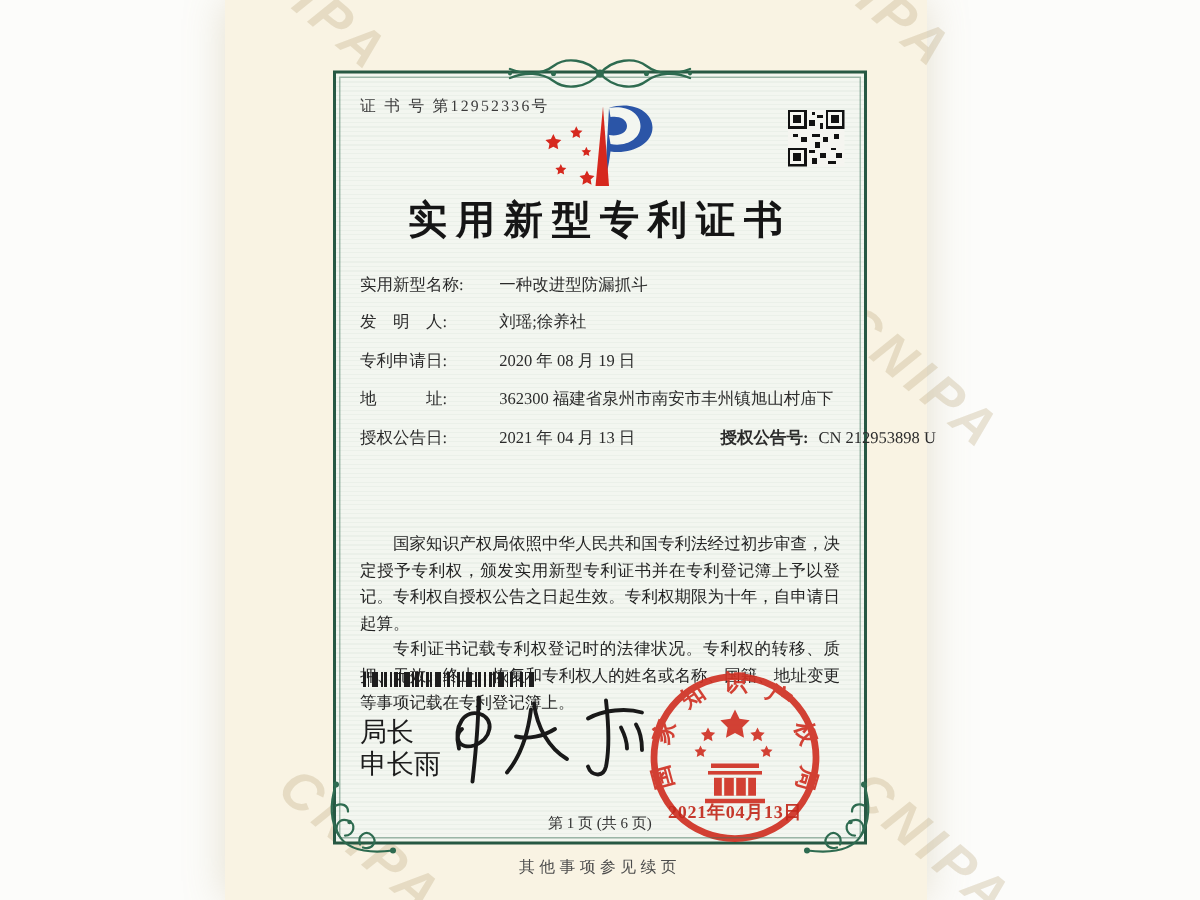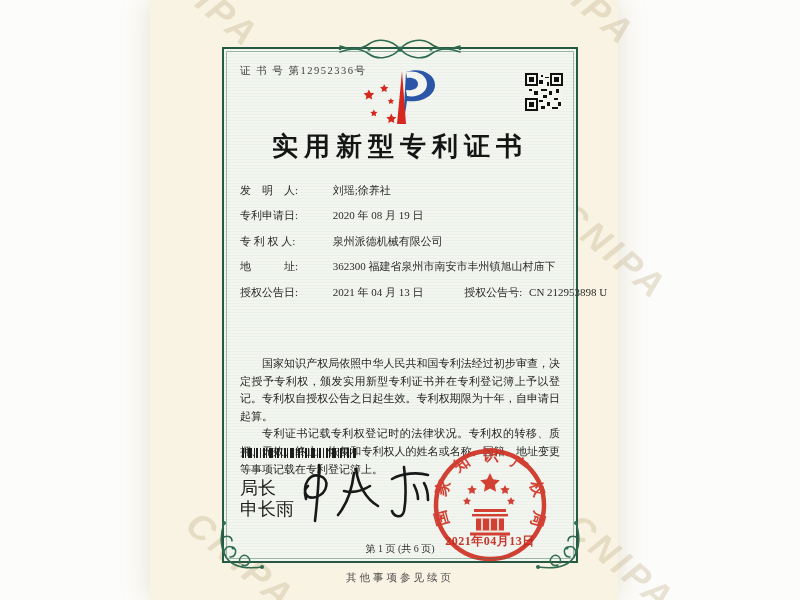--- a/index.html
+++ b/index.html
@@ -11,21 +11,21 @@
     repeating-linear-gradient(0deg,#f3f6f0 0px,#f3f6f0 2px,#ebf0e9 2px,#ebf0e9 3px);}
   .frame::after{content:"";position:absolute;left:2px;top:2px;right:2px;bottom:2px;border:1px solid rgba(58,110,86,.45);pointer-events:none;}
   .cert-no{position:absolute;left:16px;top:15px;font-size:10.5px;letter-spacing:1.5px;color:#3c3c3c;}
   .logo{position:absolute;left:50%;top:17px;transform:translateX(-50%);width:82px;height:62px;}
   .qr{position:absolute;right:13px;top:24px;width:38px;height:38px;}
   .title{position:absolute;left:0;right:0;top:80px;text-align:center;font-size:26px;font-weight:bold;letter-spacing:6px;color:#151515;}
   .fields{position:absolute;left:16px;right:14px;top:129px;}
   .frow{height:25.4px;line-height:25.4px;font-size:11px;color:#2b2b2b;white-space:nowrap;}
   .flabel{display:inline-block;min-width:86px;}
   .fvalue{margin-left:4px;}
-  .pair2{margin-left:38px;}
+  .pair2{margin-left:54px;font-weight:bold;}
   .paras{position:absolute;left:16px;right:16px;top:306px;font-size:11px;line-height:17.6px;text-align:justify;color:#242424;}
   .paras p{margin:0;text-indent:2em;}
   .barcode{position:absolute;left:18px;top:399px;width:114px;height:10px;background-image:
     repeating-linear-gradient(90deg,#1d1d1d 0 1px,transparent 1px 3px),
     repeating-linear-gradient(90deg,#1d1d1d 0 2px,transparent 2px 7px);}
   .signer{position:absolute;left:16px;top:429px;font-family:"Liberation Sans","DejaVu Sans",sans-serif;font-size:18px;color:#1c1c1c;line-height:21px;}
   .signature{position:absolute;left:68px;top:410px;width:150px;height:70px;}
   .seal{position:absolute;left:208px;top:398px;width:116px;height:116px;}
   .seal-date{position:absolute;left:202px;top:484px;width:128px;text-align:center;font-size:12px;font-weight:bold;color:rgba(193,40,27,.92);letter-spacing:.5px;white-space:nowrap;}
   .page-info{position:absolute;left:0;right:0;bottom:5px;text-align:center;font-size:10px;color:#333;}
@@ -140,30 +140,30 @@
         <rect x="2" y="2" width="3" height="3"></rect>
           <rect x="16" y="2" width="3" height="3"></rect>
           <rect x="2" y="16" width="3" height="3"></rect>
       </g>
     </svg>
 
     <div class="title">实用新型专利证书</div>
 
     <div class="fields">
       <div class="frow">
+        <span class="flabel">实用新型名称:</span>
+        <span class="fvalue">一种改进型防漏抓斗</span>
+      </div>
+      <div class="frow">
         <span class="flabel">发　明　人:</span>
         <span class="fvalue">刘瑶;徐养社</span>
       </div>
       <div class="frow">
         <span class="flabel">专利申请日:</span>
         <span class="fvalue">2020 年 08 月 19 日</span>
-      </div>
-      <div class="frow">
-        <span class="flabel">专 利 权 人:</span>
-        <span class="fvalue">泉州派德机械有限公司</span>
       </div>
       <div class="frow">
         <span class="flabel">地　　　址:</span>
         <span class="fvalue">362300 福建省泉州市南安市丰州镇旭山村庙下</span>
       </div>
       <div class="frow">
         <span class="flabel">授权公告日:</span>
         <span class="fvalue">2021 年 04 月 13 日</span>
         <span class="pair2">授权公告号:</span>
         <span class="fvalue">CN 212953898 U</span>

